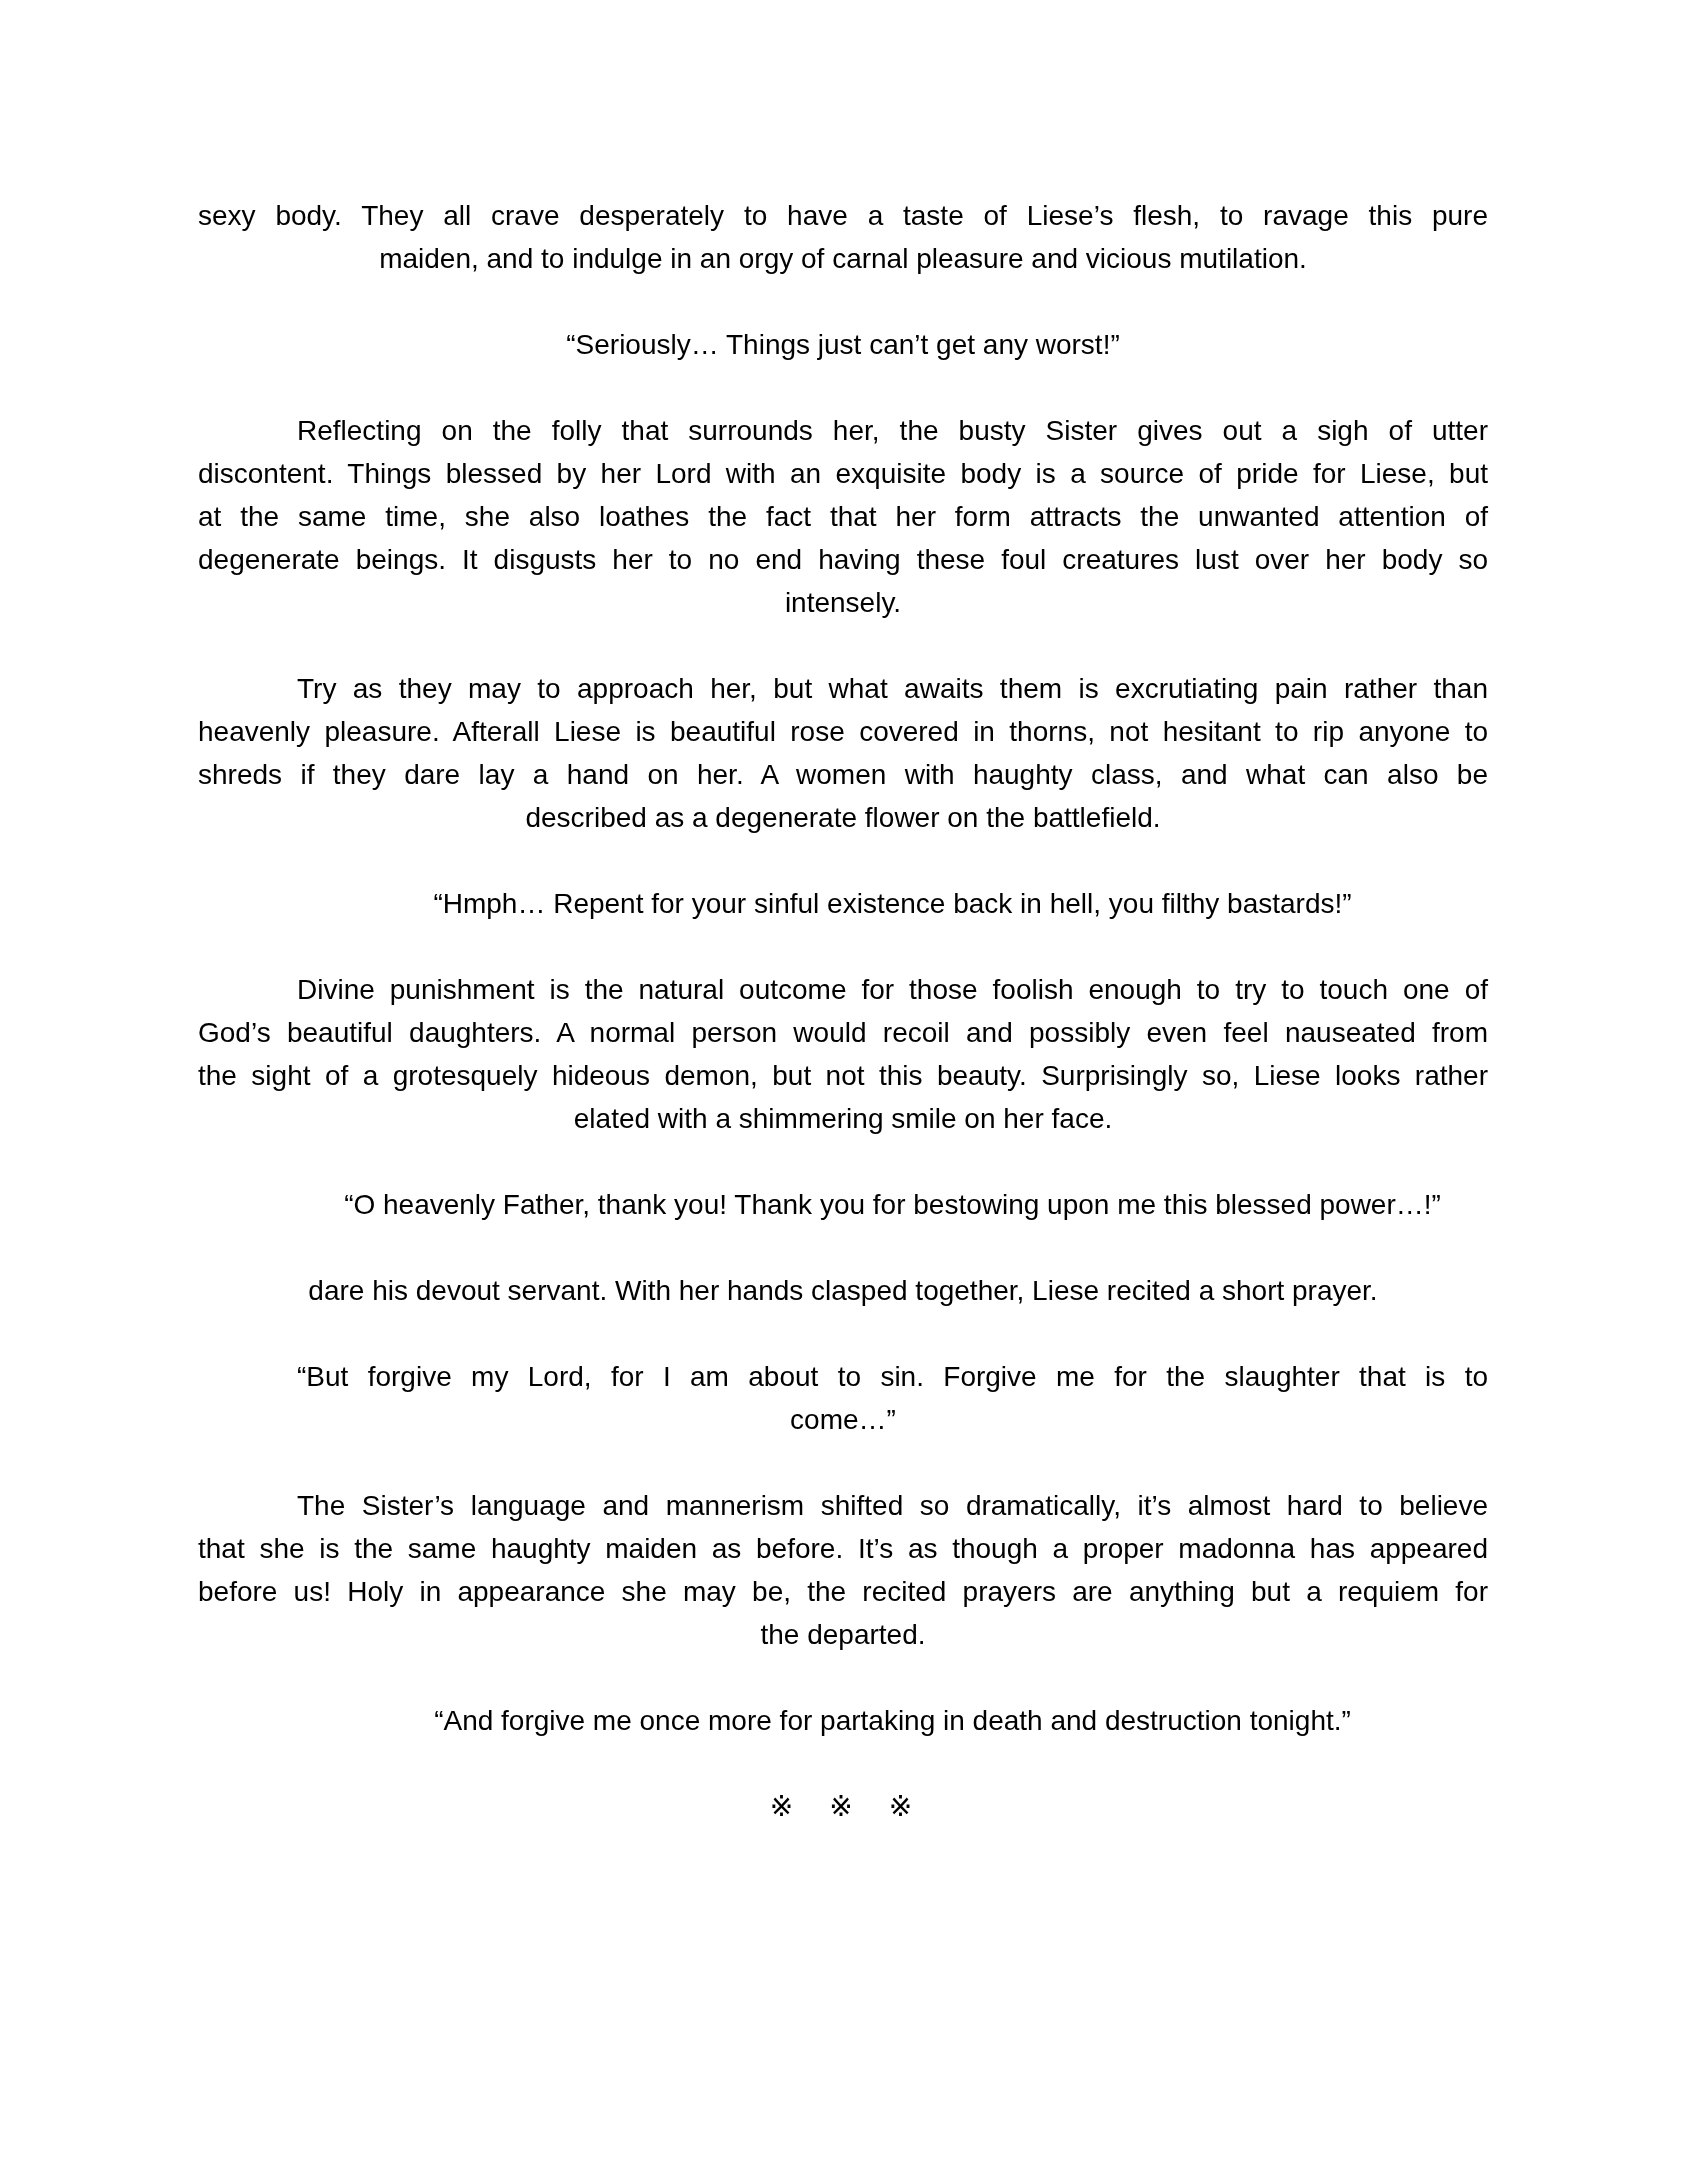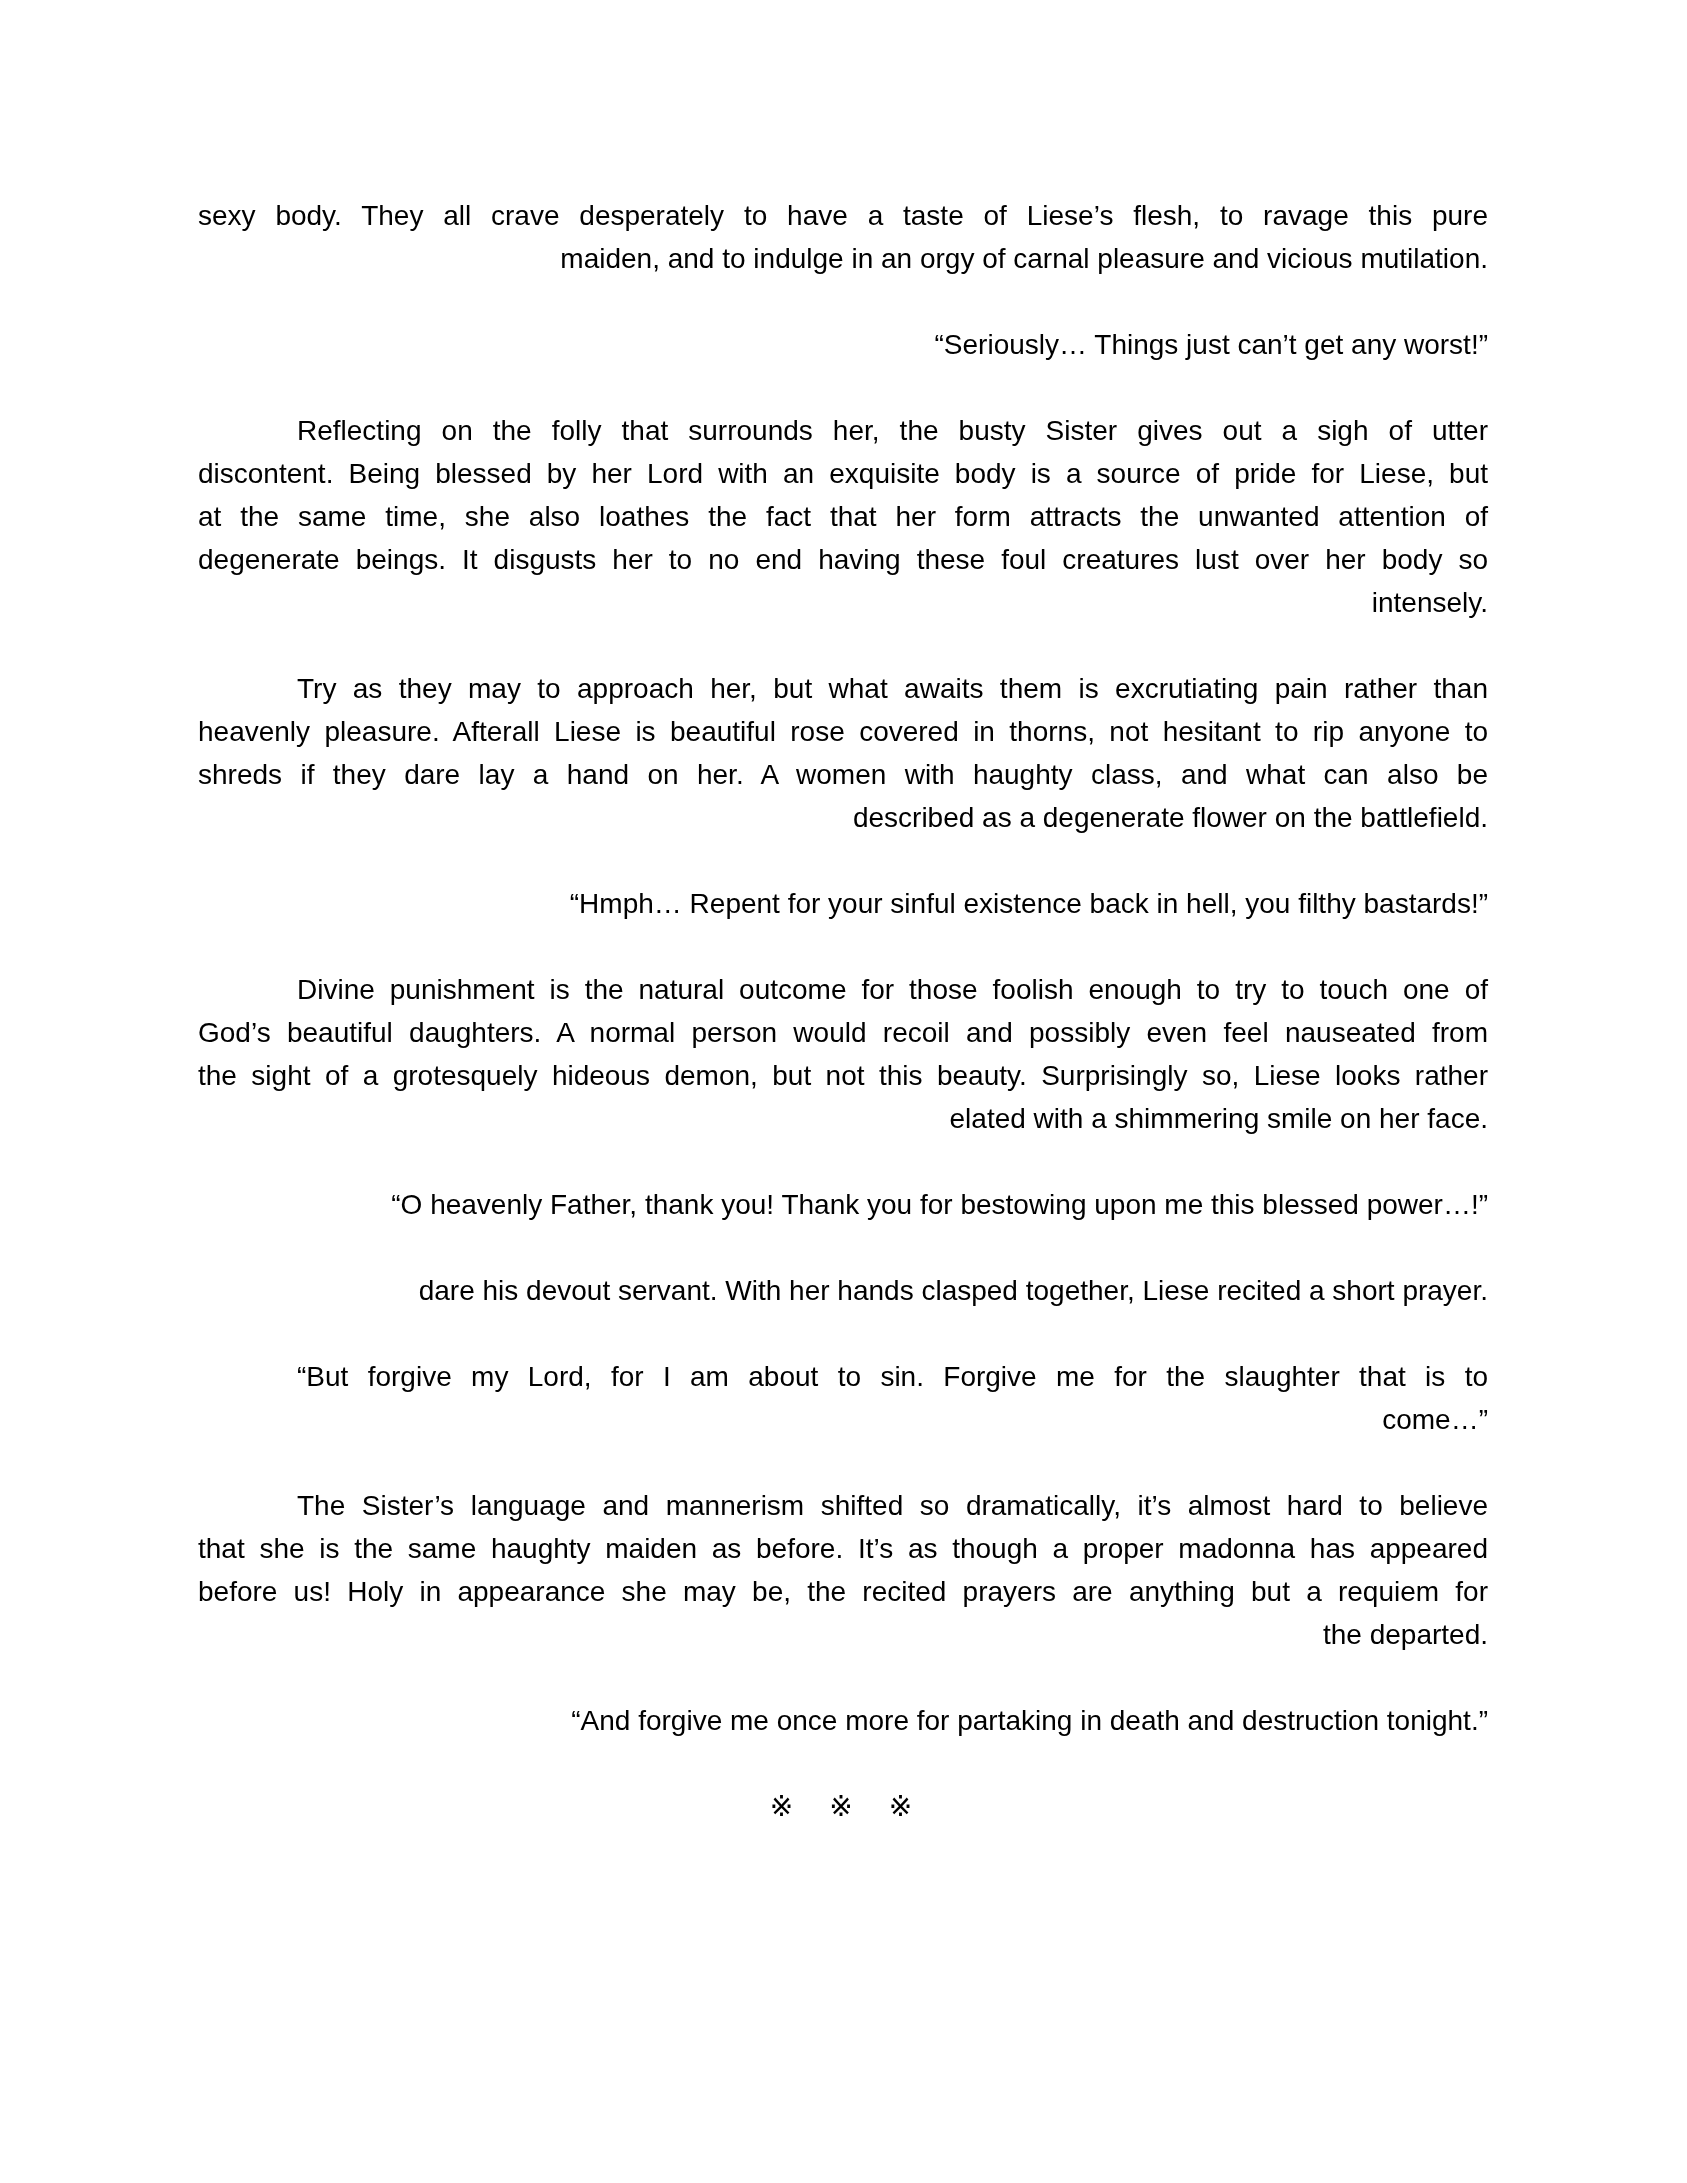--- a/index.html
+++ b/index.html
@@ -21,21 +21,21 @@
     position: absolute;
     left: 198px;
     top: 194px;
     width: 1290px;
     line-height: 43px;
   }
   .para {
     margin: 0 0 43px 0;
   }
   .line {
-    text-align: right;
+    text-align: center;
     white-space: normal;
     hyphens: none;
   }
   .line.just {
     text-align: justify;
     text-align-last: justify;
   }
   .line.indent {
     padding-left: 99px;
   }
@@ -56,21 +56,21 @@
   <div class="content" id="doc-content">
       <div class="para">
         <div class="line just">sexy body. They all crave desperately to have a taste of Liese’s flesh, to ravage this pure</div>
         <div class="line">maiden, and to indulge in an orgy of carnal pleasure and vicious mutilation.</div>
       </div>
       <div class="para">
         <div class="line">“Seriously… Things just can’t get any worst!”</div>
       </div>
       <div class="para">
         <div class="line indent just">Reflecting on the folly that surrounds her, the busty Sister gives out a sigh of utter</div>
-        <div class="line just">discontent. Being blessed by her Lord with an exquisite body is a source of pride for Liese, but</div>
+        <div class="line just">discontent. Things blessed by her Lord with an exquisite body is a source of pride for Liese, but</div>
         <div class="line just">at the same time, she also loathes the fact that her form attracts the unwanted attention of</div>
         <div class="line just">degenerate beings. It disgusts her to no end having these foul creatures lust over her body so</div>
         <div class="line">intensely.</div>
       </div>
       <div class="para">
         <div class="line indent just">Try as they may to approach her, but what awaits them is excrutiating pain rather than</div>
         <div class="line just">heavenly pleasure. Afterall Liese is beautiful rose covered in thorns, not hesitant to rip anyone to</div>
         <div class="line just">shreds if they dare lay a hand on her. A women with haughty class, and what can also be</div>
         <div class="line">described as a degenerate flower on the battlefield.</div>
       </div>

